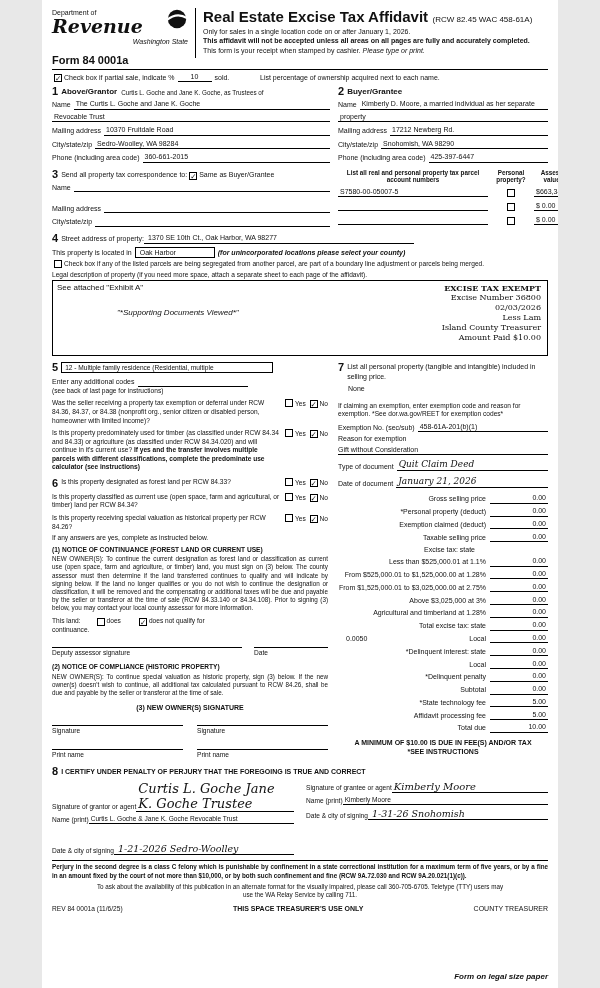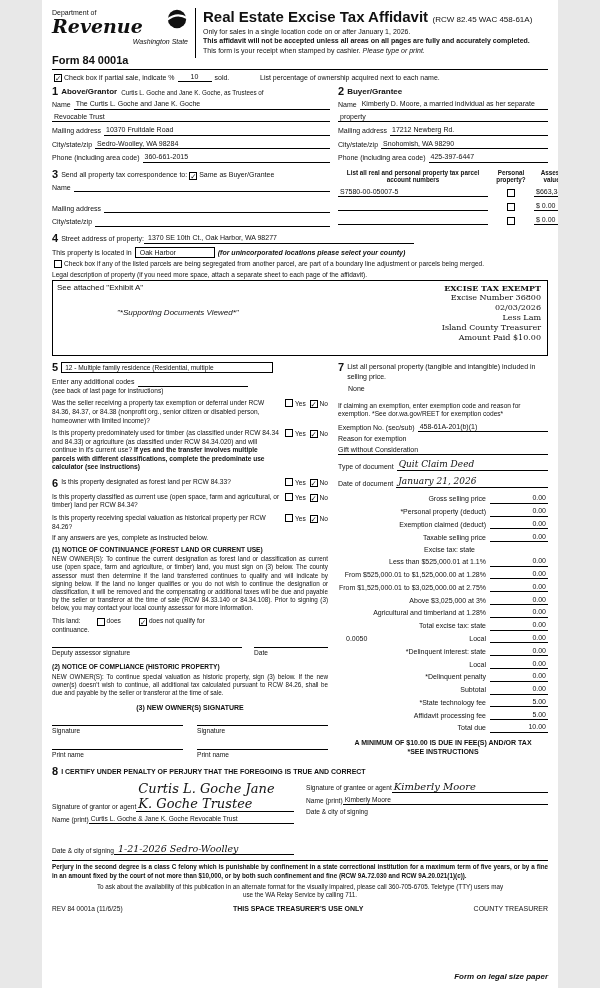--- a/index.html
+++ b/index.html
@@ -433,20 +433,21 @@
         <div class="row" style="align-items:flex-end">
           <span class="fs65" style="flex:none">Signature of grantee or agent</span>
           <span class="hand ul grow" style="font-size:10px;padding:0 2px">Kimberly Moore</span>
         </div>
         <div class="row" style="align-items:flex-end;margin-top:3px">
           <span class="fs65" style="flex:none">Name (print)</span>
           <span class="ul grow fs65" style="padding:0 2px">Kimberly Moore</span>
         </div>
         <div class="row" style="align-items:flex-end;margin-top:3px">
           <span class="fs65" style="flex:none">Date &amp; city of signing</span>
+          <span class="hand ul grow" style="font-size:9.5px;padding:0 4px">1-31-26   Snohomish</span>
         </div>
       </div>
     </div>
   </div>
 
   <div class="fs6 b" style="margin-top:5px;border-top:1px solid #000;padding-top:2px;text-align:justify">Perjury in the second degree is a class C felony which is punishable by confinement in a state correctional institution for a maximum term of five years, or by a fine in an amount fixed by the court of not more than $10,000, or by both such confinement and fine (RCW 9A.72.030 and RCW 9A.20.021(1)(c)).</div>
   <div class="fs6" style="margin-top:3px;text-align:center;padding:0 40px">To ask about the availability of this publication in an alternate format for the visually impaired, please call 360-705-6705. Teletype (TTY) users may use the WA Relay Service by calling 711.</div>
 
   <div class="row" style="margin-top:5px;align-items:flex-end">
     <span class="fs65">REV 84 0001a (11/6/25)</span>

